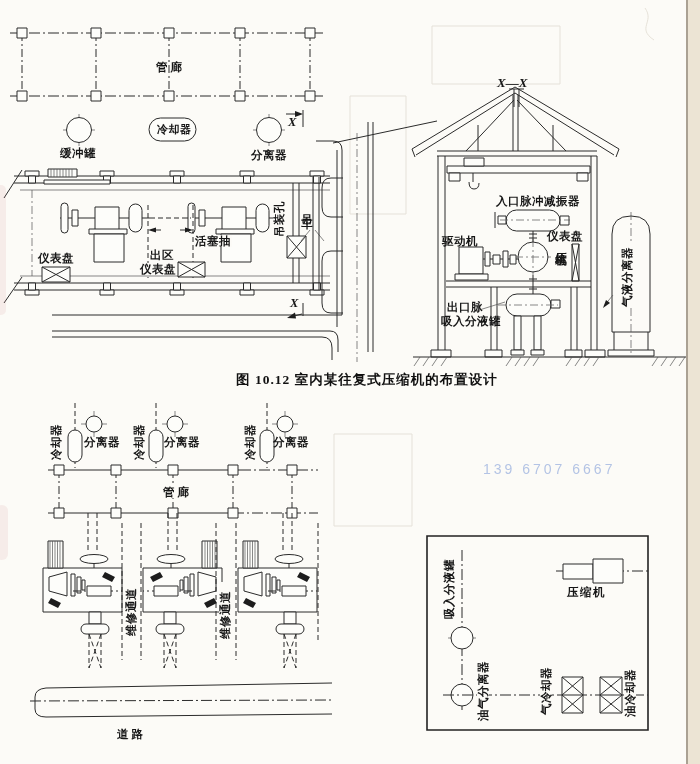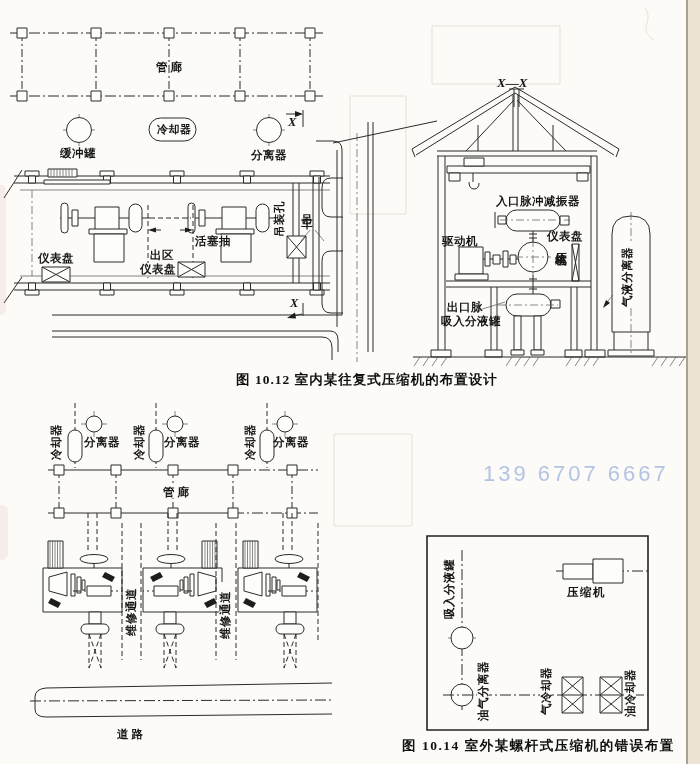--- a/index.html
+++ b/index.html
@@ -19,21 +19,21 @@
   .lbl{position:absolute;font-size:11.5px;font-weight:700;color:#161616;
        white-space:nowrap;line-height:1.05;letter-spacing:.5px;}
   .mask{background:#fcfbf7;padding:0 1px;}
   .rot{transform:rotate(-90deg);transform-origin:0 0;}
   .vert{writing-mode:vertical-rl;text-orientation:upright;letter-spacing:2px;}
   .cap{position:absolute;font-size:13.5px;font-weight:700;color:#111;
        letter-spacing:1px;white-space:nowrap;}
   .ital{font-style:italic;font-size:12.5px;letter-spacing:0;}
   .wm{position:absolute;white-space:nowrap;font-weight:400;}
   .wm1{font-size:19px;letter-spacing:14px;color:rgba(130,158,216,.55);}
-  .wm2{font-size:22px;letter-spacing:3px;color:rgba(130,158,216,.6);
+  .wm2{font-size:14px;letter-spacing:3px;color:rgba(130,158,216,.6);
        font-family:"Liberation Sans",sans-serif;}
   .edge{position:absolute;top:0;right:0;width:12px;height:764px;
         background:#ece4d4;border-left:2px solid #aaa193;}
   .smudge{position:absolute;background:rgba(214,150,150,.14);border-radius:6px;}
 </style>
 </head>
 <body>
 
 <div class="stage">
 
@@ -464,21 +464,20 @@
 <div class="lbl mask" style="left:162px;top:486px;letter-spacing:3px;">管廊</div>
 <div class="lbl rot mask" style="left:125px;top:637px;width:56px;">维修通道</div>
 <div class="lbl rot mask" style="left:219px;top:640px;width:56px;">维修通道</div>
 <div class="lbl mask" style="left:116px;top:728px;letter-spacing:3px;">道路</div>
 
 <div class="lbl rot mask" style="left:443px;top:620px;width:66px;">吸入分液罐</div>
 <div class="lbl" style="left:567px;top:586px;letter-spacing:1.5px;">压缩机</div>
 <div class="lbl rot mask" style="left:477px;top:722px;width:70px;">油气分离器</div>
 <div class="lbl rot mask" style="left:540px;top:716px;width:54px;">气冷却器</div>
 <div class="lbl rot mask" style="left:624px;top:718px;width:54px;">油冷却器</div>
-<div class="cap" style="left:402px;top:737px;letter-spacing:1.5px;">图 10.14  室外某螺杆式压缩机的错误布置</div>
 
 <div class="wm wm2" style="left:483px;top:461px;">139 6707 6667</div>
 
 <div class="smudge" style="left:-4px;top:185px;width:10px;height:130px;"></div>
 <div class="smudge" style="left:-4px;top:505px;width:12px;height:55px;"></div>
 <div class="edge"></div>
 
 </div>
 
 </body></html>

